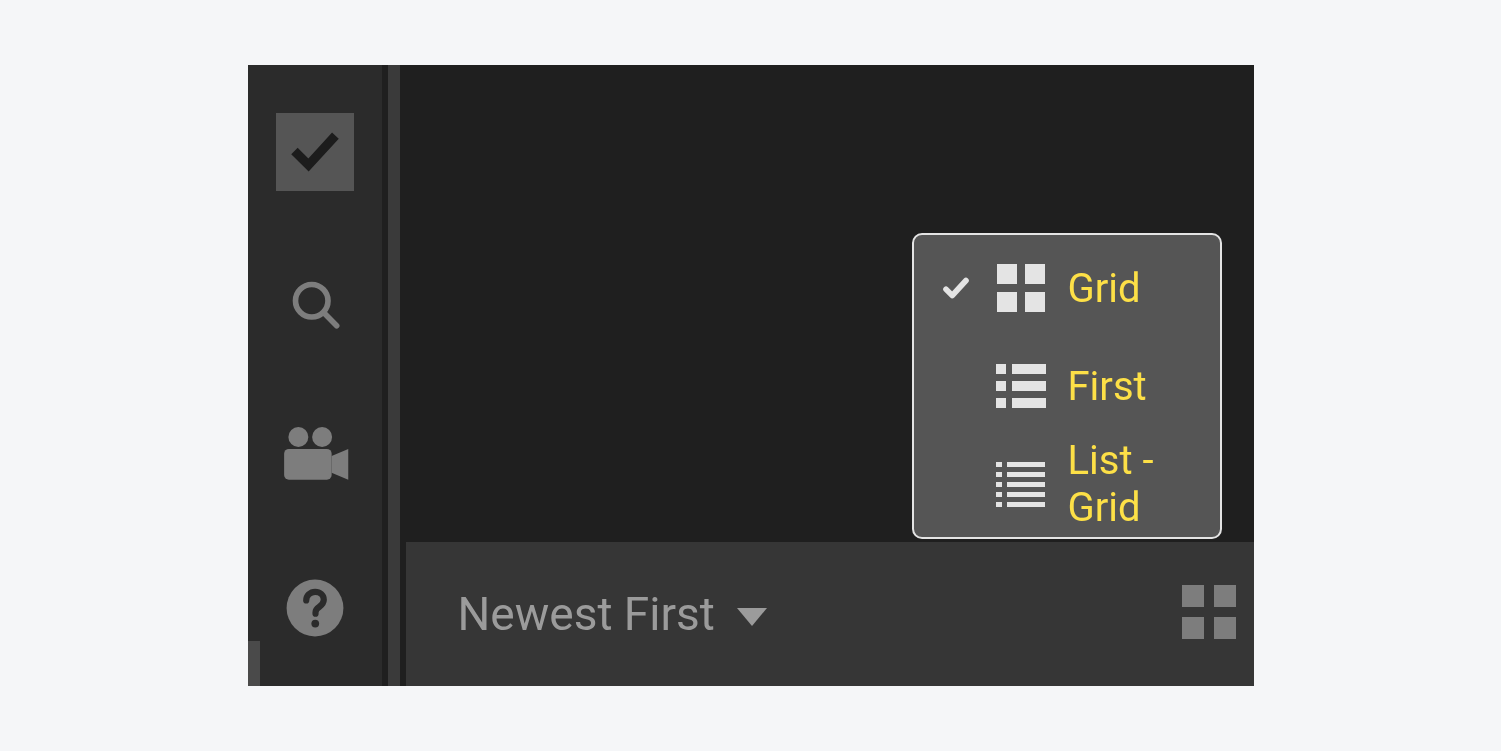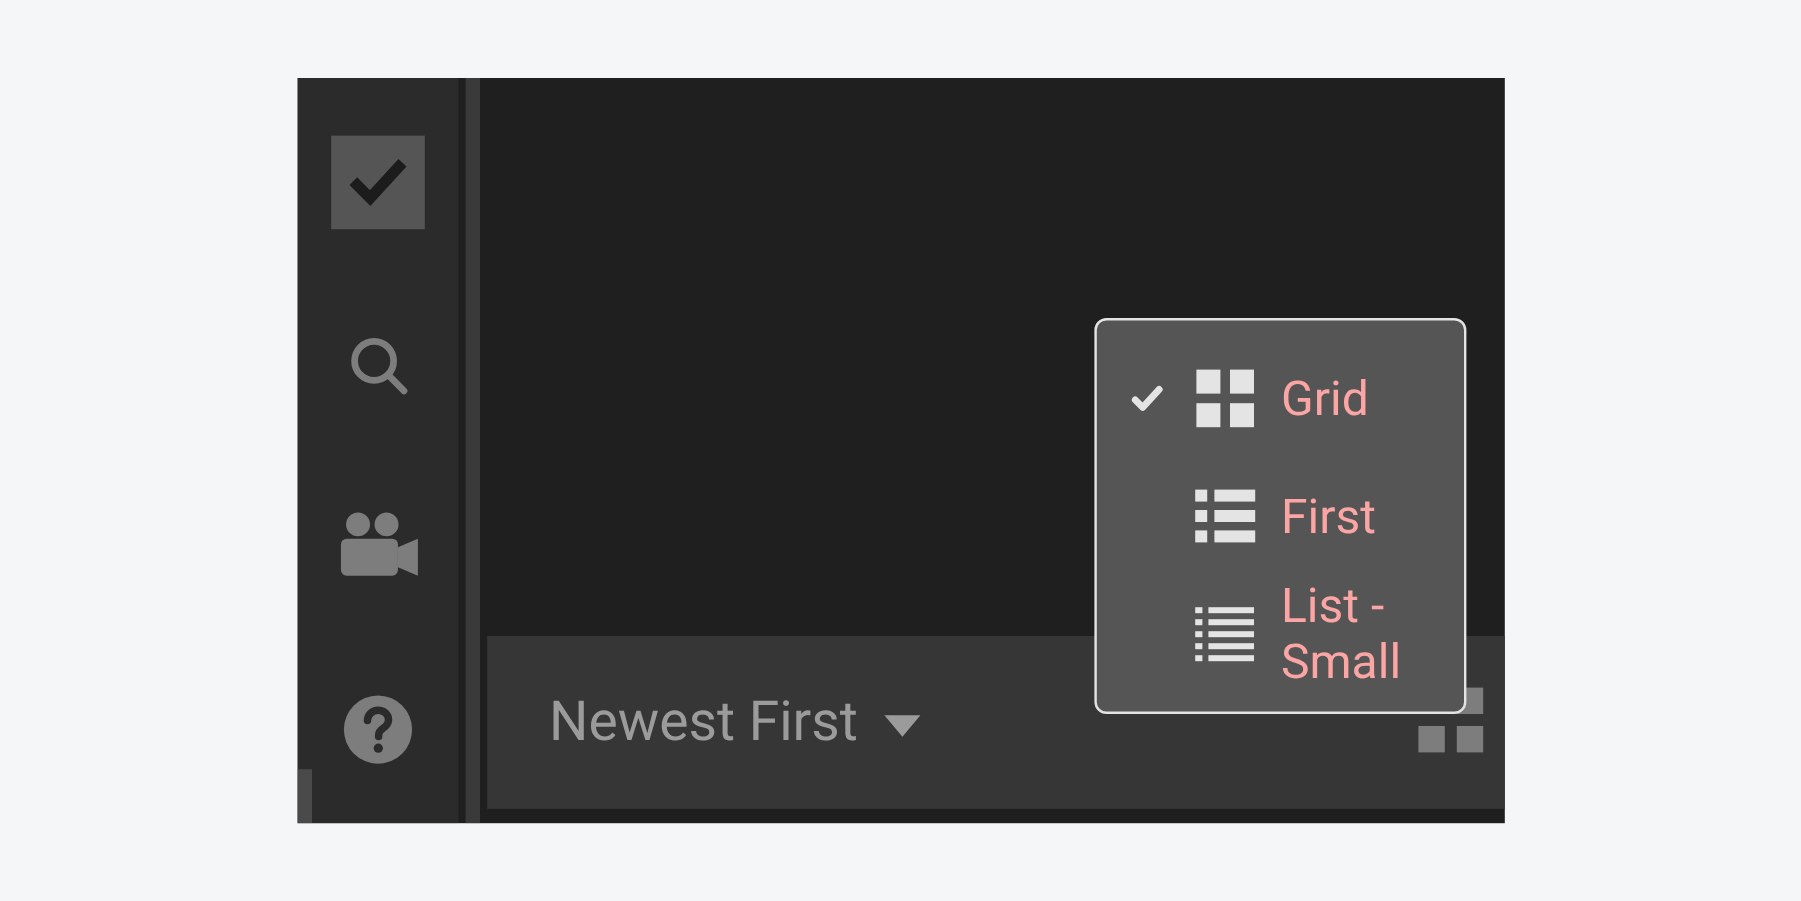--- a/index.html
+++ b/index.html
@@ -60,21 +60,21 @@
   .divider {
     position: absolute;
     left: 140px; top: 0; bottom: 0;
     width: 12px;
     background: #3a3a3a;
   }
 
   
   .bottom-bar {
     position: absolute;
-    left: 158px; right: 0; bottom: 12px;
+    left: 158px; right: 0; bottom: 0;
     height: 144px;
     background: #363636;
     display: flex;
     align-items: center;
     padding-left: 52px;
     padding-right: 18px;
   }
   .sort-select {
     display: flex;
     align-items: center;
@@ -107,23 +107,22 @@
   .grid-glyph span { background: currentColor; }
 
   
   .popover {
     position: absolute;
     left: 664px; top: 168px;
     width: 310px;
     background: #555555;
     border: 2px solid #e4e4e4;
     border-radius: 10px;
-    padding: 16px 0;
-    color: #fca5a5;
-    margin-top: 32px;
+    padding: 4px 0;
+    color: #fde047;
   }
   .menu-item {
     display: flex;
     align-items: center;
     height: 98px;
     padding-left: 24px;
     font-size: 40px;
     cursor: pointer;
     gap: 22px;
   }
@@ -266,17 +265,17 @@
           <span></span>
             <span></span>
           <span></span>
             <span></span>
           <span></span>
             <span></span>
           <span></span>
             <span></span>
         </span>
       </span>
-      <span>List - Small</span>
+      <span>List - Grid</span>
     </div>
   </div>
 
 </div>
 
 </body></html>

